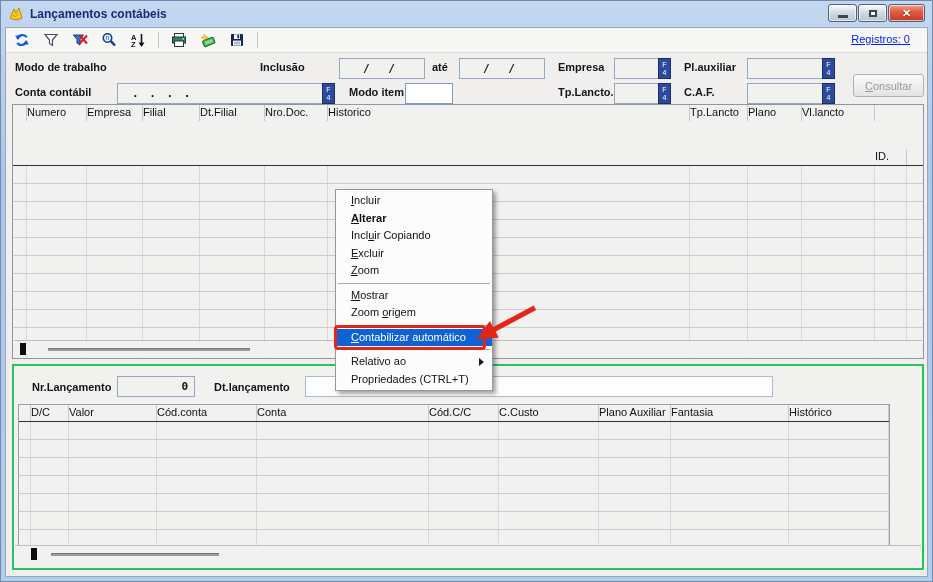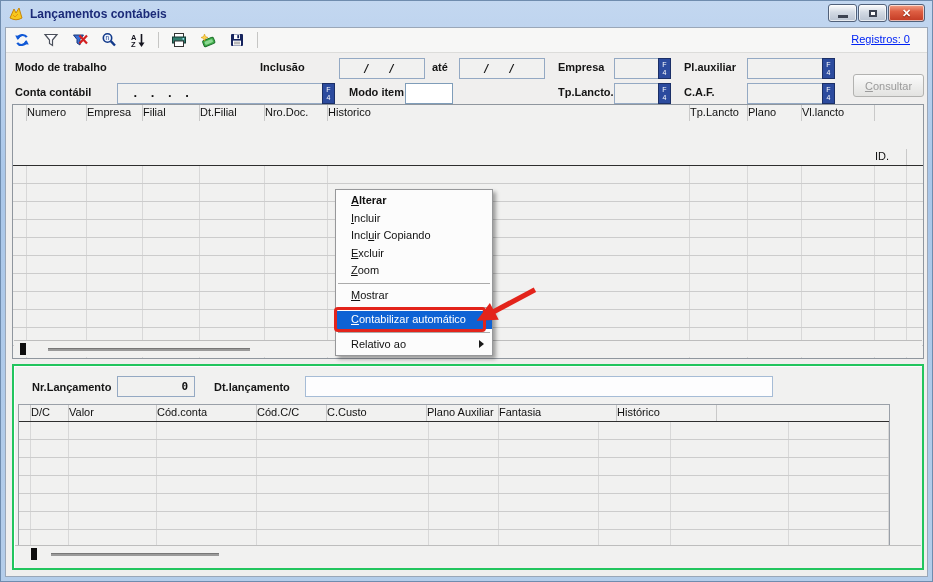--- a/index.html
+++ b/index.html
@@ -369,20 +369,21 @@
       <span class="lbl" style="left:18px;top:15px;position:absolute;">Nr.Lançamento</span>
       <div class="fld mono" style="left:103px;top:10px;width:78px;height:21px;text-align:right;line-height:19px;padding-right:6px;position:absolute;">0</div>
       <span class="lbl" style="left:200px;top:15px;position:absolute;">Dt.lançamento</span>
       <div class="fld" style="left:291px;top:10px;width:468px;height:21px;background:#fdfdfe;border-color:#a6bcd6;position:absolute;"></div>
       <div id="lower-grid" style="position:absolute;left:4px;top:38px;border:1px solid #9aa0a8;border-bottom:none;">
           <div class="g-head">
             <div class="g-hcell" style="width: 12px;"></div>
             <div class="g-hcell" style="width: 38px;">D/C</div>
             <div class="g-hcell" style="width: 88px;">Valor</div>
             <div class="g-hcell" style="width: 100px;">Cód.conta</div>
+            <div class="g-hcell" style="width: 172px;">Conta</div>
             <div class="g-hcell" style="width: 70px;">Cód.C/C</div>
             <div class="g-hcell" style="width: 100px;">C.Custo</div>
             <div class="g-hcell" style="width: 72px;">Plano Auxiliar</div>
             <div class="g-hcell" style="width: 118px;">Fantasia</div>
             <div class="g-hcell" style="width: 100px;">Histórico</div>
           </div>
           <div class="g-row">
             <div class="g-cell" style="width: 12px;"></div>
             <div class="g-cell" style="width: 38px;"></div>
             <div class="g-cell" style="width: 88px;"></div>
@@ -467,33 +468,35 @@
             <div class="g-cell" style="width: 100px;"></div>
           </div>
         </div>
       <div class="hscroll" style="bottom:6px;">
         <div class="rec-mark" style="left:16px;"></div>
         <div class="scroll-line" style="left:36px;width:168px;"></div>
       </div>
     </div>
 
     <div class="menu" id="context-menu">
+        <div class="menu-item"><span class="ak">I</span>ncluir</div>
         <div class="menu-item bold"><span class="ak">A</span>lterar</div>
-        <div class="menu-item"><span class="ak">I</span>ncluir</div>
         <div class="menu-item">Incl<span class="ak">u</span>ir Copiando</div>
         <div class="menu-item"><span class="ak">E</span>xcluir</div>
         <div class="menu-item"><span class="ak">Z</span>oom</div>
         <div class="menu-sep"></div>
         <div class="menu-item"><span class="ak">M</span>ostrar</div>
+        <div class="menu-item">Zoom <span class="ak">o</span>rigem</div>
         <div class="menu-sep"></div>
         <div class="menu-item hl"><span class="ak">C</span>ontabilizar automático<div class="red-box"></div><span class="arrow-svg"><svg width="95" height="52" style="overflow:visible">
               <g fill="#e3241b">
                 <g transform="translate(88,6) rotate(152)">
                   <rect x="8" y="-2.6" width="50" height="5.2"></rect>
                   <polygon points="74,0 54,-9.5 54,9.5"></polygon>
                 </g>
               </g>
             </svg></span></div>
         <div class="menu-sep"></div>
         <div class="menu-item">Relativo ao<span class="submenu-arrow"></span></div>
+        <div class="menu-item">Propriedades (CTRL+T)</div>
       </div>
   </div>
 </div>
 
 </body></html>

